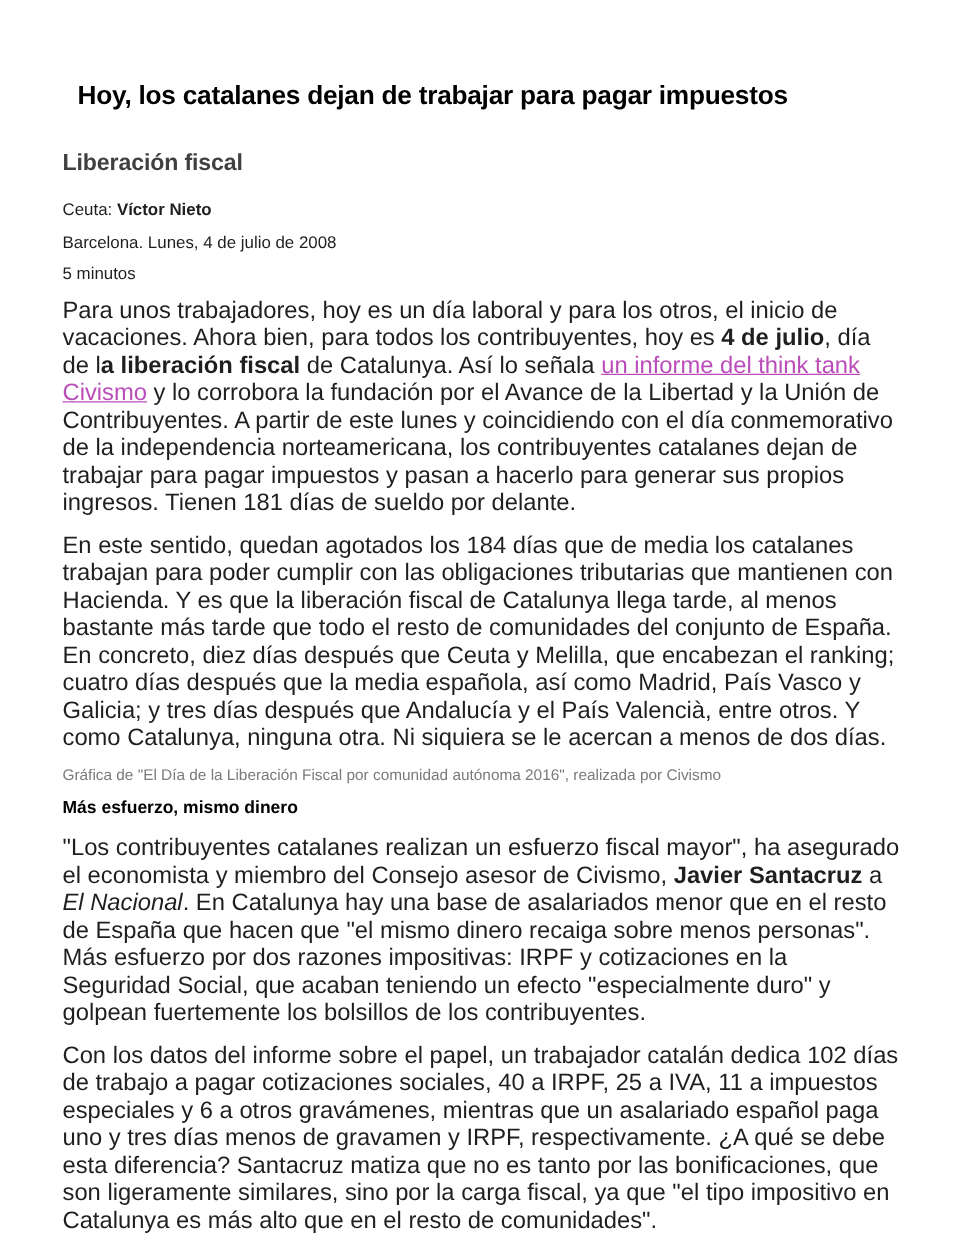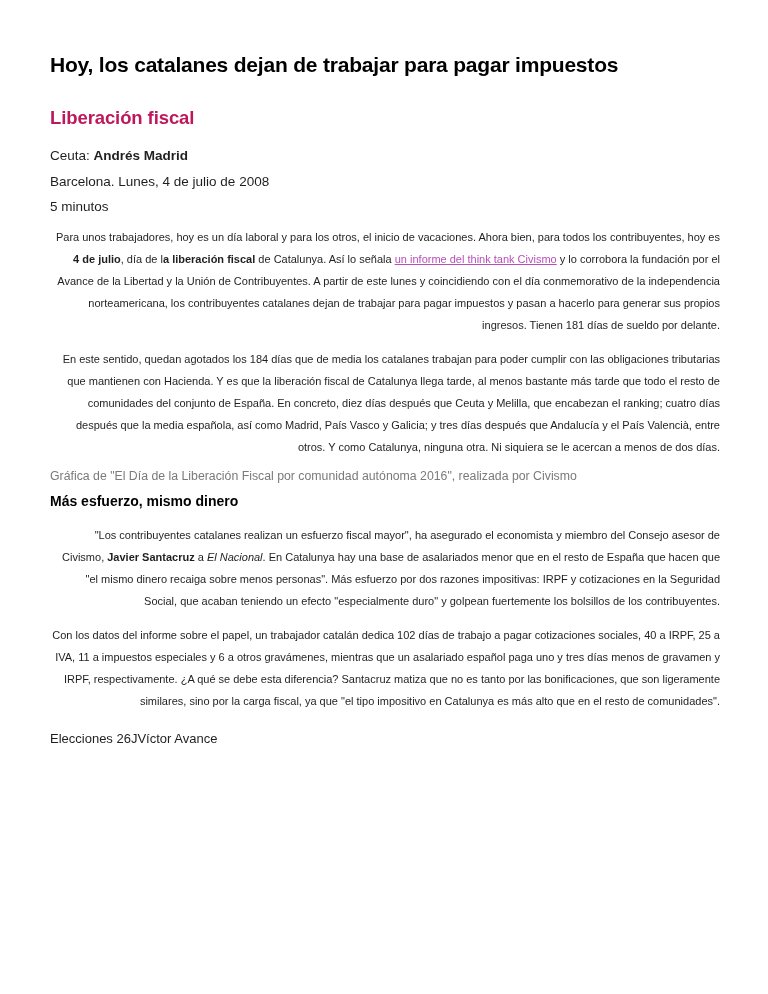--- a/index.html
+++ b/index.html
@@ -14,56 +14,55 @@
     background: var(--page-bg, #ffffff);
     overflow: hidden;
     font-family: "Liberation Sans", sans-serif;
     color: var(--text-color, #1f1f1f);
   }
   .article {
     box-sizing: border-box;
     padding: 52px 48px 0 50px;
   }
   .article h1 {
-    margin: 0;
+    margin: 12px;
     font-size: 21px;
     line-height: 26px;
     font-weight: bold;
     color: #000;
     letter-spacing: -0.2px;
   }
   .article h2 {
     margin: 28px 0 0 0;
     font-size: 18.5px;
     line-height: 23px;
     font-weight: bold;
-    color: #be185d;
+    color: #404040;
     letter-spacing: -0.1px;
   }
   .article h2.subtitle {
     margin-top: 20px;
   }
   .byline {
     margin-top: 14px;
     font-size: 13.5px;
     line-height: 25.5px;
   }
   .byline p {
     margin: 0;
   }
   .byline .author {
     font-weight: bold;
   }
   #article-body p {
     margin: 12px 0 0 0;
   }
   #article-body .paragraph {
-    font-size: 11px;
+    font-size: 19px;
     line-height: 22px;
-    text-align: right;
   }
   #article-body .paragraph:first-child {
     margin-top: 6px;
   }
   #article-body .caption {
     margin-top: 10px;
     font-size: 12.3px;
     line-height: 16px;
     color: var(--caption-color, #7a7a7a);
   }
@@ -93,21 +92,21 @@
   }
 </style>
 </head>
 <body>
 
 <div class="page">
   <div class="article">
     <h1>Hoy, los catalanes dejan de trabajar para pagar impuestos</h1>
     <h2>Liberación fiscal</h2>
     <div class="byline">
-      <p><span>Ceuta: </span><strong>Andrés Madrid</strong></p>
+      <p><span>Ceuta: </span><strong>Víctor Nieto</strong></p>
       <p>Barcelona. Lunes, 4 de julio de 2008</p>
       <p>5 minutos</p>
     </div>
     <div id="article-body">
         <p class="paragraph">Para unos trabajadores, hoy es un día laboral y para los otros, el inicio de vacaciones. Ahora bien, para todos los contribuyentes, hoy es <strong>4 de julio</strong>, día de l<strong>a liberación fiscal</strong> de Catalunya. Así lo señala <a class="link" href="#">un informe del think tank Civismo</a> y lo corrobora la fundación por el Avance de la Libertad y la Unión de Contribuyentes. A partir de este lunes y coincidiendo con el día conmemorativo de la independencia norteamericana, los contribuyentes catalanes dejan de trabajar para pagar impuestos y pasan a hacerlo para generar sus propios ingresos. Tienen 181 días de sueldo por delante.</p>
         <p class="paragraph">En este sentido, quedan agotados los 184 días que de media los catalanes trabajan para poder cumplir con las obligaciones tributarias que mantienen con Hacienda. Y es que la liberación fiscal de Catalunya llega tarde, al menos bastante más tarde que todo el resto de comunidades del conjunto de España. En concreto, diez días después que Ceuta y Melilla, que encabezan el ranking; cuatro días después que la media española, así como Madrid, País Vasco y Galicia; y tres días después que Andalucía y el País Valencià, entre otros. Y como Catalunya, ninguna otra. Ni siquiera se le acercan a menos de dos días.</p>
         <p class="caption">Gráfica de "El Día de la Liberación Fiscal por comunidad autónoma 2016", realizada por Civismo</p>
         <p class="subhead">Más esfuerzo, mismo dinero</p>
         <p class="paragraph">"Los contribuyentes catalanes realizan un esfuerzo fiscal mayor", ha asegurado el economista y miembro del Consejo asesor de Civismo, <strong>Javier Santacruz</strong> a <em>El Nacional</em>. En Catalunya hay una base de asalariados menor que en el resto de España que hacen que "el mismo dinero recaiga sobre menos personas". Más esfuerzo por dos razones impositivas: IRPF y cotizaciones en la Seguridad Social, que acaban teniendo un efecto "especialmente duro" y golpean fuertemente los bolsillos de los contribuyentes.</p>
         <p class="paragraph">Con los datos del informe sobre el papel, un trabajador catalán dedica 102 días de trabajo a pagar cotizaciones sociales, 40 a IRPF, 25 a IVA, 11 a impuestos especiales y 6 a otros gravámenes, mientras que un asalariado español paga uno y tres días menos de gravamen y IRPF, respectivamente. ¿A qué se debe esta diferencia? Santacruz matiza que no es tanto por las bonificaciones, que son ligeramente similares, sino por la carga fiscal, ya que "el tipo impositivo en Catalunya es más alto que en el resto de comunidades".</p>

